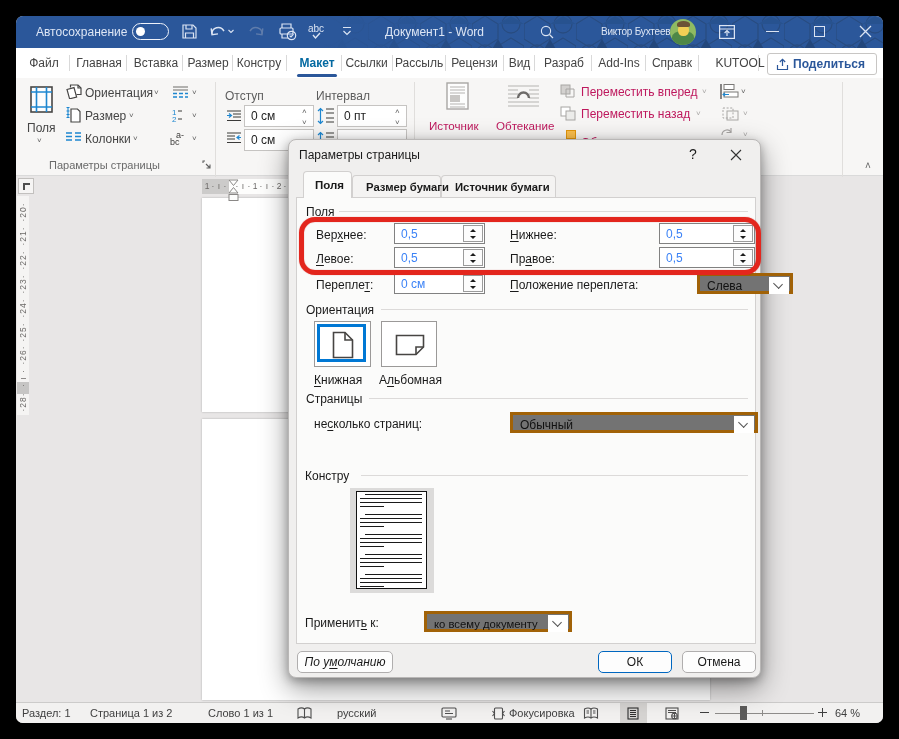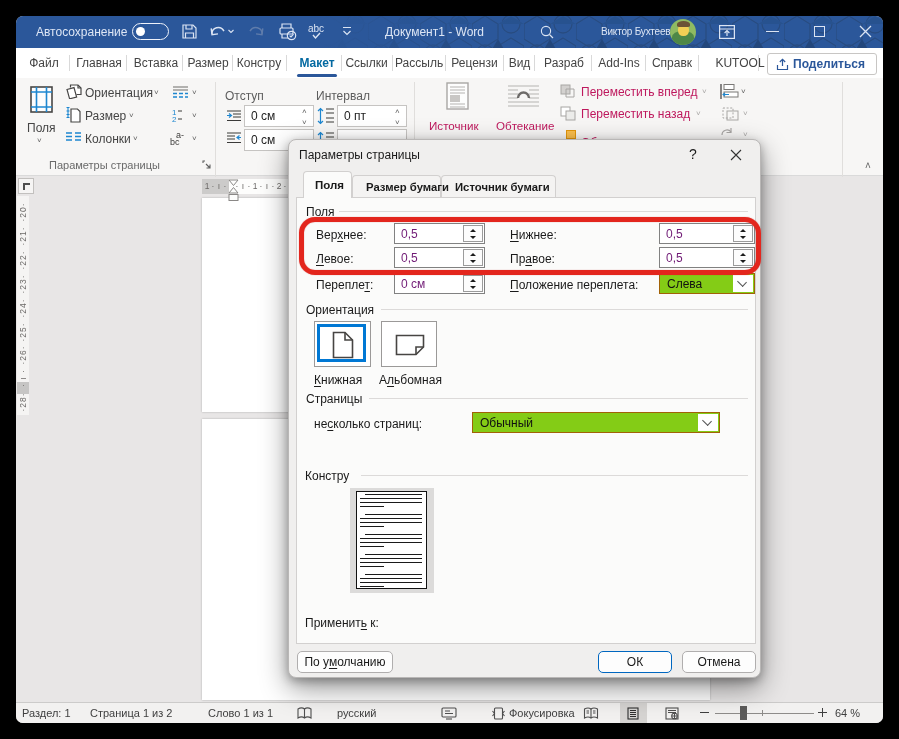--- a/index.html
+++ b/index.html
@@ -25,27 +25,27 @@
 #doc{position:absolute;left:0;top:161px;width:867px;height:525px;background:#e8e6e6;}
 .page{position:absolute;background:#fff;box-shadow:0 0 2px rgba(0,0,0,.25);}
 
 #status{position:absolute;left:0;top:686px;width:867px;height:21px;background:#f2f1f0;border-top:1px solid #cccbca;font-size:11px;color:#3f3f3f;}
 #status .s{position:absolute;top:4px;white-space:nowrap;}
 
 #dlg{position:absolute;left:272px;top:123px;width:473px;height:539px;background:#f0efee;border:1px solid #b9b7b6;border-radius:8px;box-shadow:0 10px 28px rgba(0,0,0,.42), 0 3px 10px rgba(0,0,0,.28);}
 #dlg .lbl{position:absolute;font-size:12px;color:#1a1a1a;white-space:nowrap;}
 #dlgpage{position:absolute;left:7px;top:57px;width:460px;height:447px;background:#fbfbfa;border:1px solid #d2d0cf;}
 .hair{position:absolute;height:1px;background:#dcdad9;}
-.tb{position:absolute;height:21px;background:#fff;border:1px solid #818181;font-size:12px;color:#701a75;}
+.tb{position:absolute;height:21px;background:#fff;border:1px solid #818181;font-size:12px;color:#3b82f6;}
 .tb .v{position:absolute;left:6px;top:3px;}
 .spin{position:absolute;right:1px;top:1px;width:20px;height:17px;border:1px solid #9b9b9b;background:#fcfcfc;}
 .spin:before,.spin:after{content:"";position:absolute;left:6px;border-left:3px solid transparent;border-right:3px solid transparent;}
 .spin:before{top:2.5px;border-bottom:3.5px solid #1b1b1b;}
 .spin:after{bottom:2.5px;border-top:3.5px solid #1b1b1b;}
-.dd{position:absolute;height:21px;background:#84cc16;border:1px solid #a16207;font-size:12px;color:#111;}
+.dd{position:absolute;height:21px;background:#737373;border:3px solid #a16207;font-size:12px;color:#111;margin-left:38px;}
 .dd .v{position:absolute;left:7px;top:3px;}
 .ddbtn{position:absolute;right:1px;top:1px;width:20px;height:17px;background:#fff;}
 .ddbtn:after{content:"";position:absolute;left:5px;top:4px;width:7px;height:5px;border-right:1.5px solid #565656;border-bottom:1.5px solid #565656;transform:skewX(-4deg) rotate(42deg);transform-origin:center;}
 .btn{position:absolute;height:22px;background:#fdfdfd;border:1px solid #b0aeae;border-radius:5px;font-size:12px;color:#1a1a1a;text-align:center;}
 u{text-decoration:underline;text-underline-offset:2px;}
 .hrt{position:absolute;top:4px;font-size:8.5px;color:#6c6a68;transform:translateX(-50%);}
 .vrn{position:absolute;left:-5px;width:24px;font-size:8.5px;color:#6c6a68;letter-spacing:1px;white-space:nowrap;transform:rotate(-90deg);text-align:center;}
 .pl{position:absolute;height:1.2px;background:#1a1a1a;}
 </style>
 </head>
@@ -477,18 +477,22 @@
       <div class="pl" style="left:3px;top:66px;width:62px;"></div>
       <div class="pl" style="left:3px;top:70px;width:62px;"></div>
       <div class="pl" style="left:3px;top:74px;width:24px;"></div>
       <div class="pl" style="left:8px;top:82px;width:57px;"></div>
       <div class="pl" style="left:3px;top:86px;width:62px;"></div>
       <div class="pl" style="left:3px;top:90px;width:62px;"></div>
       <div class="pl" style="left:3px;top:94px;width:24px;"></div>
     </div>
 
     <div class="lbl" style="left:16px;top:476px;">Применит<u>ь</u> к:</div>
-
-    <div class="btn" style="left:8px;top:511px;width:96px;line-height:20px;">По у<u>м</u>олчанию</div>
+    <div class="dd" style="left:97px;top:471px;width:148px;font-size:11.3px;">
+        <span class="v" style="top:4px;">ко всему документу</span>
+        <span class="ddbtn"></span>
+      </div>
+
+    <div class="btn" style="left:8px;top:511px;width:96px;line-height:20px;font-style:italic;">По у<u>м</u>олчанию</div>
     <div class="btn" style="left:309px;top:511px;width:74px;line-height:20px;border:1.5px solid #0067c0;">ОК</div>
     <div class="btn" style="left:393px;top:511px;width:74px;line-height:20px;">Отмена</div>
   </div>
 </div>
 
 </body></html>

